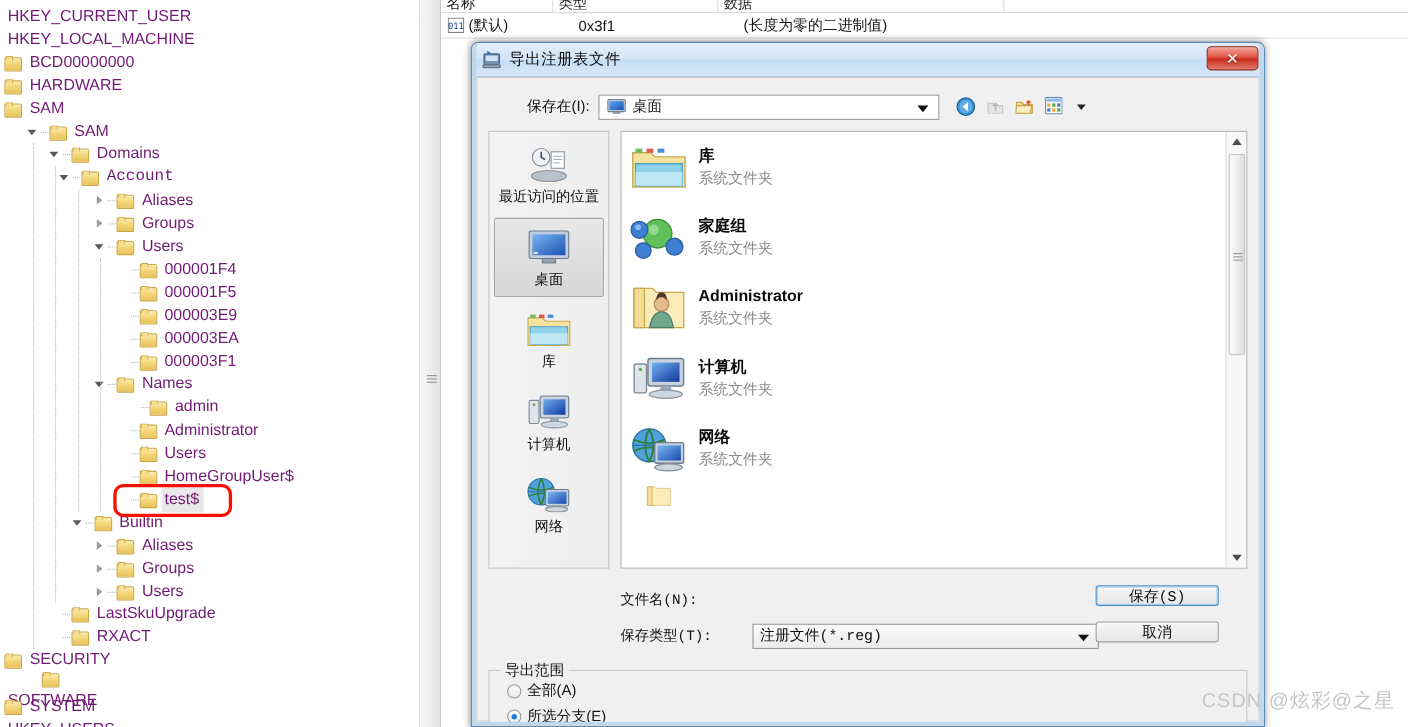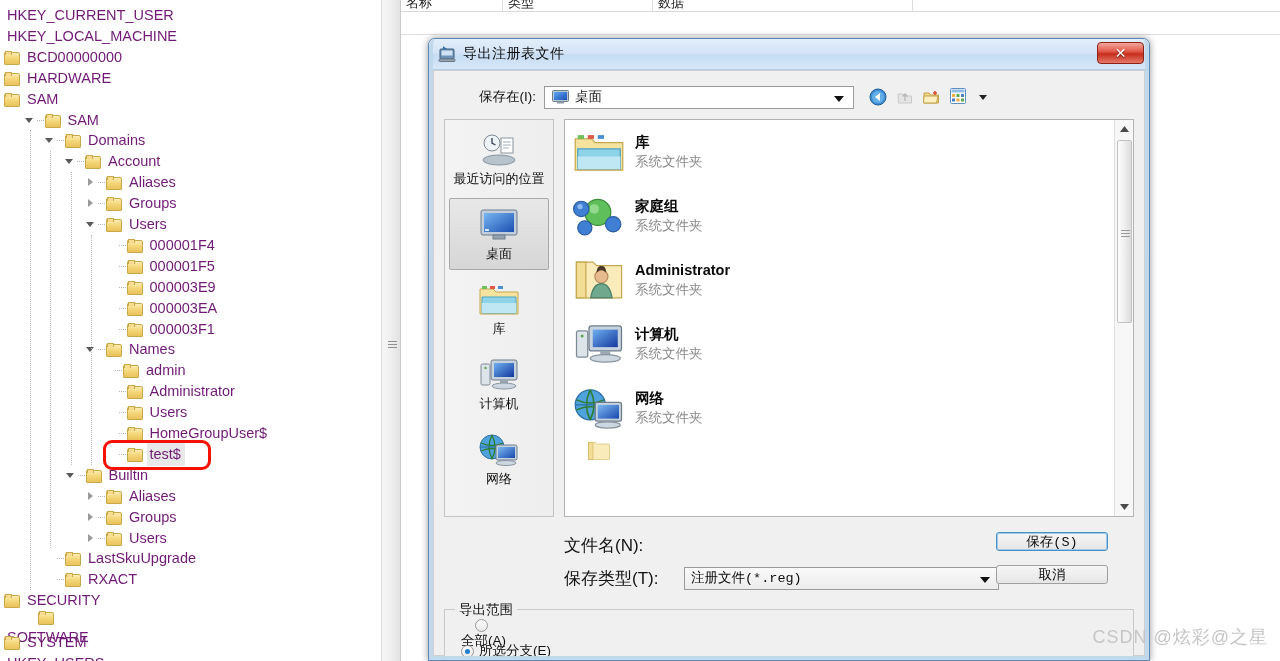--- a/index.html
+++ b/index.html
@@ -209,21 +209,21 @@
     border:1px solid #c2c2c2; border-radius:2px; cursor:pointer;
   }
   #fl-scroll .sb-thumb i {
     position:absolute; left:3px; width:9px; height:1px; background:#9a9a9a;
   }
 
   
   .frm-row { position:absolute; height:24px; display:flex; align-items:center; }
   #fn-row { left:130px; top:462px; right:10px; }
   #ft-row { left:130px; top:495px; right:10px; }
-  .frm-label { width:120px; font-size:17px; color:#111; font-family:Liberation Sans, sans-serif; }
+  .frm-label { width:120px; font-size:13px; color:#111; font-family:Liberation Mono, monospace; }
   .frm-combo {
     width:315px; height:23px; border:1px solid #9a9a9a; background:#fff;
     display:flex; align-items:center; position:relative;
     font-size:13.5px; font-family:"Liberation Mono","DejaVu Sans Mono",monospace;
     padding-left:6px; color:#0d0d0d;
   }
   .frm-combo.readonly { background:linear-gradient(180deg,#fafafa,#ececec); }
   .frm-combo .arrow {
     position:absolute; right:8px; top:9px;
     border-left:5px solid transparent; border-right:5px solid transparent;
@@ -252,21 +252,21 @@
   .radio-row { position:absolute; left:16px; display:flex; align-items:center; font-size:13.5px; color:#111; }
   .radio {
     width:13px; height:13px; border-radius:50%; margin-right:5px; flex:0 0 13px;
     background:linear-gradient(180deg,#fbfbfb,#e9e9e9); border:1px solid #9a9a9a;
     position:relative;
   }
   .radio.on::after {
     content:""; position:absolute; left:3px; top:3px; width:5px; height:5px;
     border-radius:50%; background:#1a7fd4;
   }
-  #range-all { top:9px;flex-direction:column; }
+  #range-all { top:9px; }
   #range-branch { top:32px; }
 
   
   #watermark {
     position:absolute; right:12px; bottom:12px;
     font-size:18px; color:#c6c6c6; letter-spacing:1px;
     pointer-events:none; white-space:nowrap;
   }
 </style>
 </head>
@@ -298,21 +298,21 @@
         <span class="dash"></span>
         <span class="folder"></span>
         <span class="lbl">SAM</span>
       </div>
       <div class="tnode" style="position: absolute; top: 130.4px; left: 45px;">
         <span class="twist expanded"></span>
         <span class="dash"></span>
         <span class="folder"></span>
         <span class="lbl">Domains</span>
       </div>
-      <div class="tnode" style="position: absolute; top: 151.3px; left: 65px;">
+      <div class="tnode" style="position: absolute; top: 151.3px; left: 54px; font-family: Liberation Mono, monospace;">
         <span class="twist expanded"></span>
         <span class="dash"></span>
         <span class="folder"></span>
         <span class="lbl">Account</span>
       </div>
       <div class="tnode" style="position: absolute; top: 172.2px; left: 86px;">
         <span class="twist collapsed"></span>
         <span class="dash"></span>
         <span class="folder"></span>
         <span class="lbl">Aliases</span>
@@ -358,21 +358,21 @@
         <span class="dash"></span>
         <span class="folder"></span>
         <span class="lbl">000003F1</span>
       </div>
       <div class="tnode" style="position: absolute; top: 339.4px; left: 86px;">
         <span class="twist expanded"></span>
         <span class="dash"></span>
         <span class="folder"></span>
         <span class="lbl">Names</span>
       </div>
-      <div class="tnode" style="position: absolute; top: 360.3px; left: 103px;">
+      <div class="tnode" style="position: absolute; top: 360.3px; left: 116px;">
         <span class="twist"></span>
         <span class="dash"></span>
         <span class="folder"></span>
         <span class="lbl">admin</span>
       </div>
       <div class="tnode" style="position: absolute; top: 381.2px; left: 106.5px;">
         <span class="twist"></span>
         <span class="dash"></span>
         <span class="folder"></span>
         <span class="lbl">Administrator</span>
@@ -460,20 +460,31 @@
         <i></i>
         <i></i>
       </div>
   </div>
 
   <div id="list-pane">
     <div id="list-header">
       <div class="hcell" style="left:0;width:102px;">名称</div>
       <div class="hcell" style="left:102px;width:150px;">类型</div>
       <div class="hcell" style="left:252px;width:260px;">数据</div>
+    </div>
+    <div id="list-row">
+      <span class="reg-icon">
+        <svg width="15" height="14" viewBox="0 0 15 14">
+          <rect x="0.5" y="0.5" width="14" height="13" fill="#ffffff" stroke="#7d7d7d"></rect>
+          <text x="7.5" y="10" font-size="8" fill="#1b3fa0" text-anchor="middle" font-family="DejaVu Sans Mono, monospace">011</text>
+        </svg>
+      </span>
+      <span class="c-name">(默认)</span>
+      <span class="c-type">0x3f1</span>
+      <span class="c-data">(长度为零的二进制值)</span>
     </div>
     <div id="list-divider"></div>
   </div>
 </div>
 
 <div id="dialog">
 
   <div id="titlebar">
     <span id="app-icon">
       <svg width="18" height="18" viewBox="0 0 18 18">

